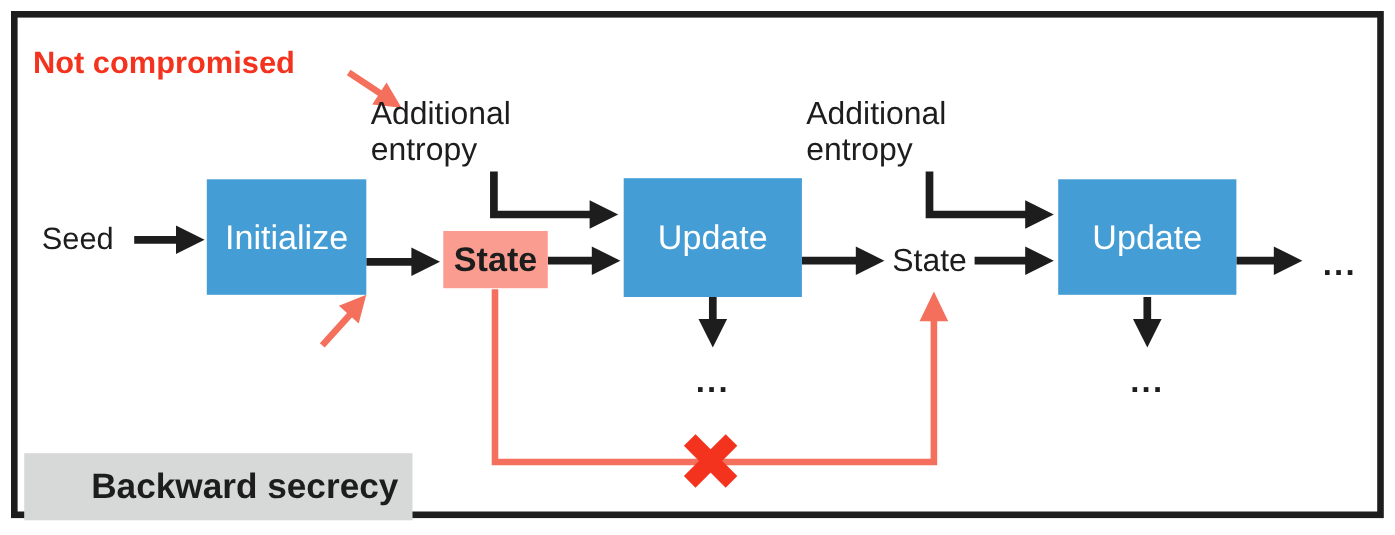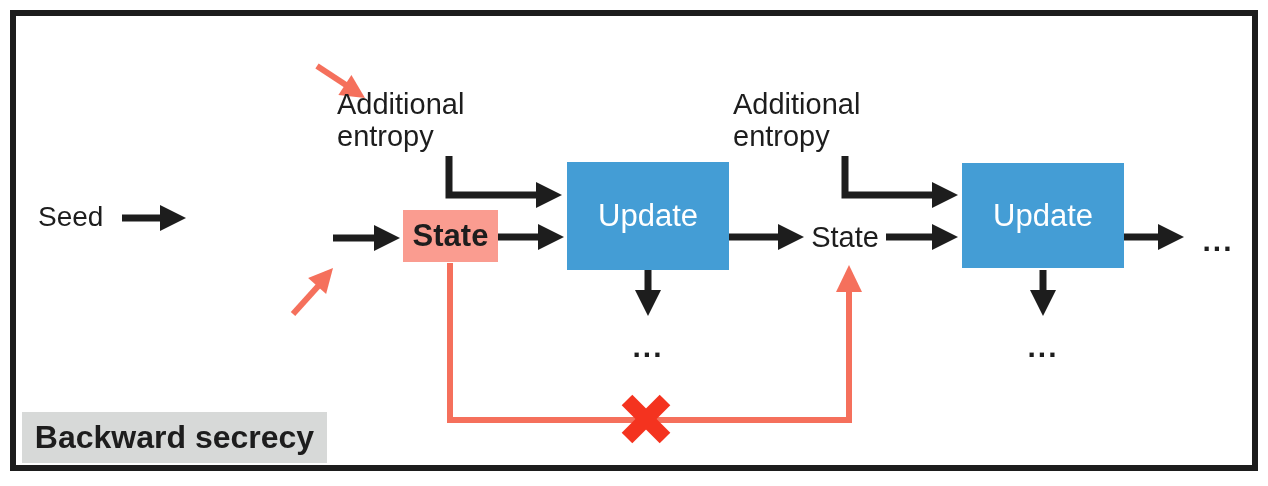--- a/index.html
+++ b/index.html
@@ -17,23 +17,23 @@
     position:absolute;display:flex;align-items:center;justify-content:center;
     z-index:2;box-sizing:border-box;
   }
   .box.blue{background:var(--process-blue,#449dd5);color:#ffffff;font-size:31px;}
   .box.pink{background:var(--compromised-pink,#fa9c90);color:var(--ink-black,#1d1d1d);font-weight:bold;font-size:31px;}
   .lbl{position:absolute;z-index:2;line-height:1.08;white-space:nowrap;}
   .red-lbl{color:var(--alert-red,#f4331f);font-weight:bold;}
   .entropy-lbl{font-size:29px;text-align:left;width:220px;white-space:normal;line-height:32px;}
   .dots{font-size:30px;font-weight:bold;letter-spacing:2px;text-align:center;width:80px;line-height:1;}
   #caption-box{
-    position:absolute;left:22px;top:412px;width:305px;height:51px;z-index:2;
+    position:absolute;left:22px;top:412px;width:305px;height:61px;z-index:2;
     background:var(--caption-gray,#d7d9d8);display:flex;align-items:center;justify-content:center;
-    font-size:32px;font-weight:bold;
+    font-size:32px;font-weight:bold;padding-left:48px;
   }
   .stroke-black{stroke:#1d1d1d;stroke-width:7;fill:none;}
   .fill-black{fill:#1d1d1d;stroke:none;}
   .stroke-salmon{stroke:var(--soft-red,#f5705c);stroke-width:6;fill:none;}
   .fill-salmon{fill:var(--soft-red,#f5705c);stroke:none;}
   .stroke-x{stroke:var(--alert-red,#f4331f);stroke-width:15;fill:none;}
 </style>
 </head>
 <body>
 
@@ -95,32 +95,36 @@
     <g>
       <polyline class="stroke-salmon" points="450,263 450,420 849,420 849,290"></polyline>
       <polygon class="fill-salmon" points="849,265 836,292 862,292"></polygon>
     </g>
     <g>
       <line class="stroke-x" x1="627" y1="400" x2="665" y2="438"></line>
       <line class="stroke-x" x1="665" y1="400" x2="627" y2="438"></line>
     </g>
   </svg>
 
+  <div class="lbl red-lbl" style="left:30px;top:42px;font-size:28px;">Not compromised</div>
 
   <div class="lbl entropy-lbl" style="left:337px;top:88px;">
     <span>Additional</span><br>
     <span>entropy</span>
   </div>
   <div class="lbl entropy-lbl" style="left:733px;top:88px;">
     <span>Additional</span><br>
     <span>entropy</span>
   </div>
 
   <div class="lbl" style="left:38px;top:202px;font-size:28px;font-weight:normal;">Seed</div>
 
+  <div class="box blue" style="left:188px;top:163px;width:145px;height:105px;">
+    <span>Initialize</span>
+  </div>
   <div class="box pink" style="left:403px;top:210px;width:95px;height:52px;">
     <span>State</span>
   </div>
   <div class="box blue" style="left:567px;top:162px;width:162px;height:108px;">
     <span>Update</span>
   </div>
   <div class="lbl" style="left:805px;top:222px;width:80px;text-align:center;font-size:29px;">State</div>
   <div class="box blue" style="left:962px;top:163px;width:162px;height:105px;">
     <span>Update</span>
   </div>

